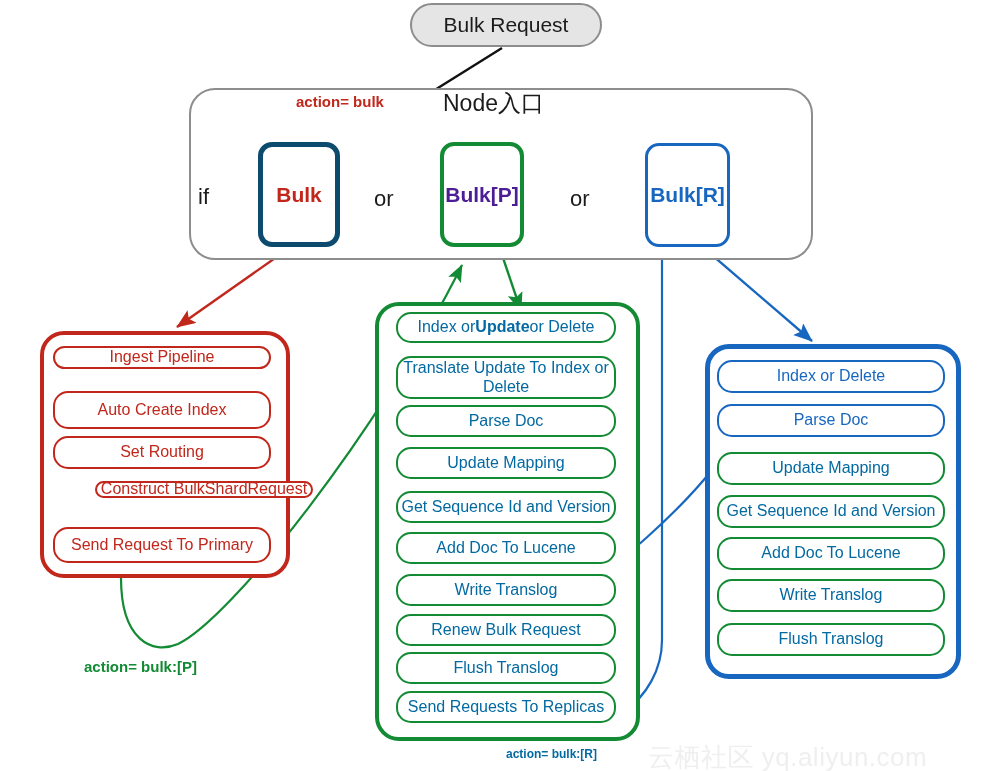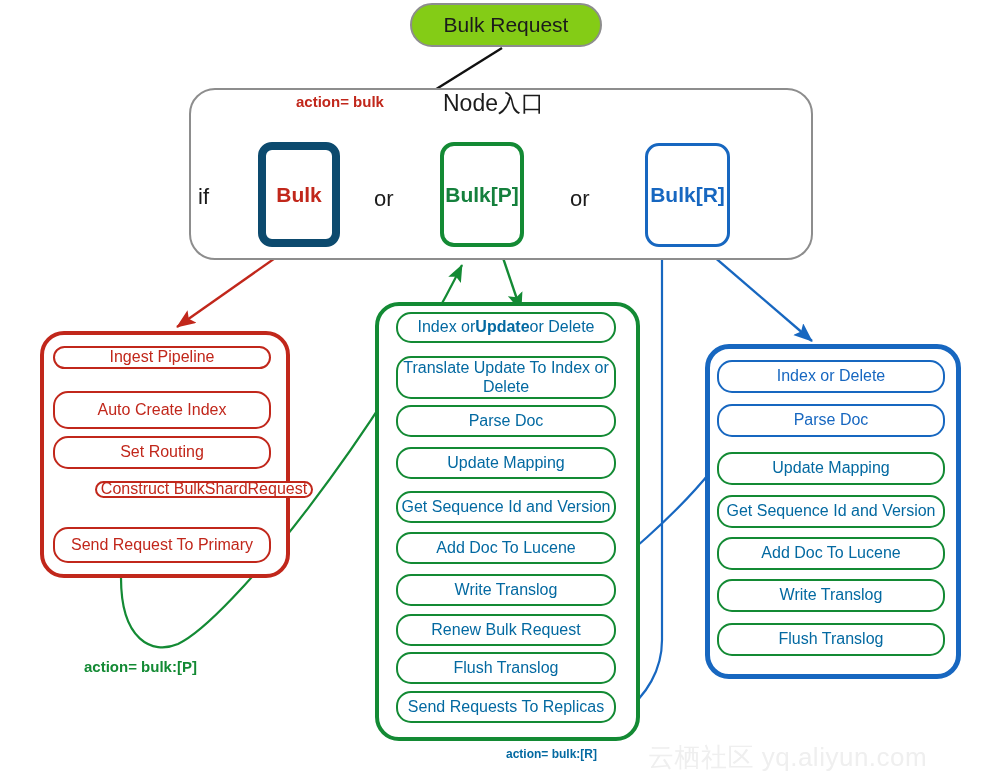--- a/index.html
+++ b/index.html
@@ -26,21 +26,21 @@
   }
 
   
   .pill {
     position: absolute;
     box-sizing: border-box;
     display: flex;
     align-items: center;
     justify-content: center;
     text-align: left;
-    background: #84cc16;
+    background: #e5e5e5;
     border-radius: 16px;
     line-height: 1.12;
   }
 
   
   .top-node {
     left: 410px; top: 3px;
     width: 192px; height: 44px;
     border: 2px solid #8d8d8d;
     border-radius: 22px;
@@ -91,22 +91,22 @@
     position: absolute;
     box-sizing: border-box;
     display: flex;
     align-items: center;
     justify-content: center;
     background: #ffffff;
     border-radius: 14px;
     font-weight: bold;
     font-size: 21px;
   }
-  .d-bulk   { left: 258px; top: 142px; width: 82px;  height: 105px; border: 8px solid #0c4a6e; color: #C1271B; }
-  .d-bulk-p { left: 440px; top: 142px; width: 84px;  height: 105px; border: 4px solid #138A34; color: #15803d; }
+  .d-bulk   { left: 258px; top: 142px; width: 82px;  height: 105px; border: 5px solid #0c4a6e; color: #C1271B; }
+  .d-bulk-p { left: 440px; top: 142px; width: 84px;  height: 105px; border: 4px solid #138A34; color: #4c1d95; }
   .d-bulk-r { left: 645px; top: 143px; width: 85px;  height: 104px; border: 3px solid #1767C0; color: #1767C0; }
 
   
   .column {
     position: absolute;
     box-sizing: border-box;
     background: #ffffff;
     border-radius: 24px;
   }
   .col-red   { left: 40px;  top: 331px; width: 250px; height: 247px; border: 4px solid #C1271B; }

